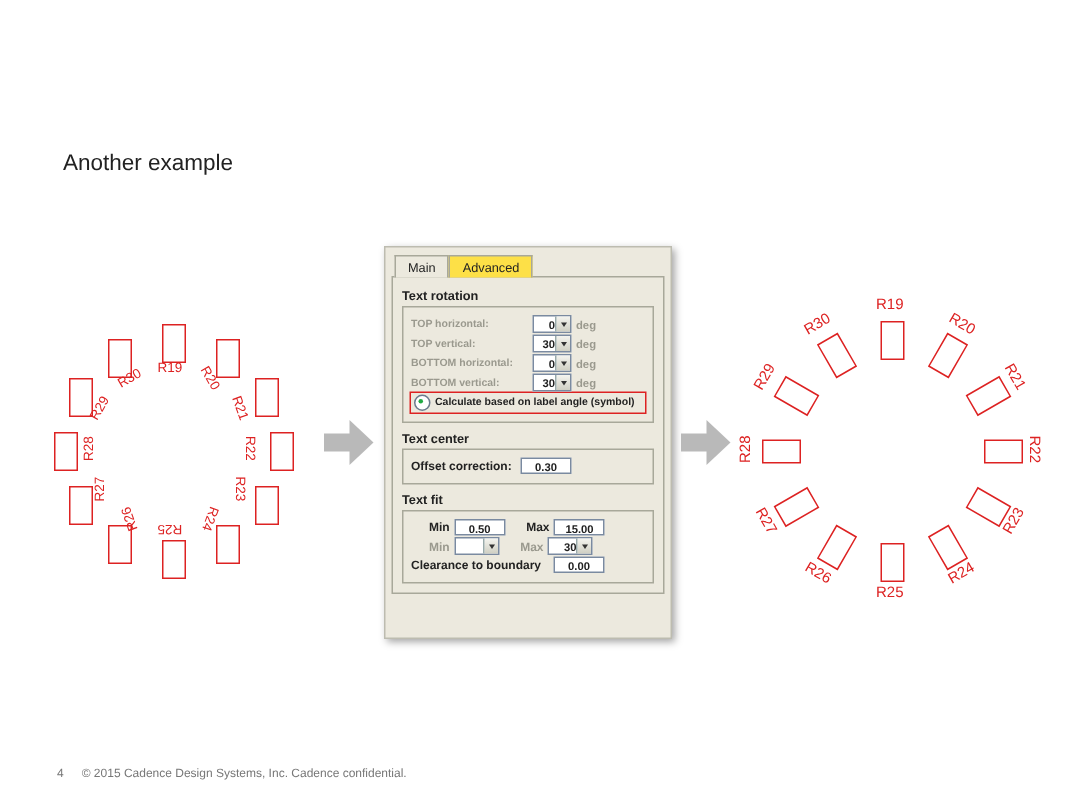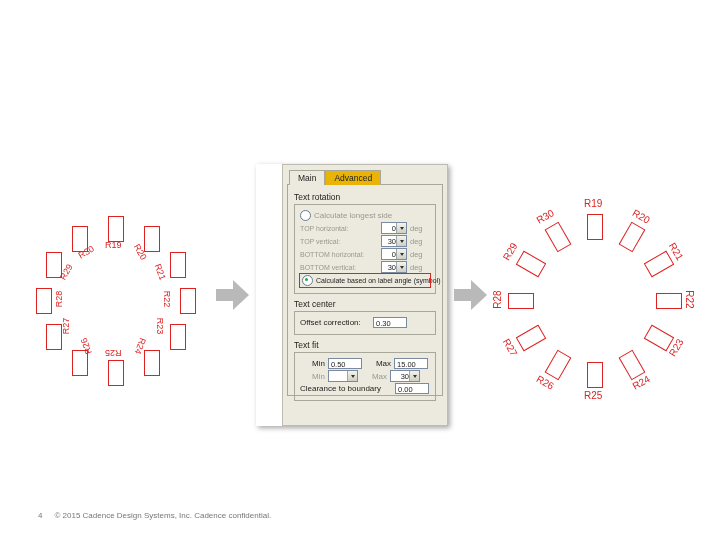--- a/index.html
+++ b/index.html
@@ -80,41 +80,41 @@
     background:#fff;
     box-shadow:2px 2px 5px rgba(0,0,0,.35);
     position:relative;
   }
   .dlg{
     position:absolute;inset:0;
     background:var(--grey-bg);
     border:1px solid #bdbcb0;
     font-size:8.5px;color:#222;
     overflow:hidden;
-    margin-left:26px;
   }
   .tabs{
     display:flex;gap:0;margin:4px 0 0 6px;
   }
   .tab{
     padding:2px 8px;
     background:var(--grey-bg);
     border:1px solid var(--grey-border);
     border-bottom:none;
     font-size:8.5px;
     position:relative;top:1px;
   }
-  .tab.inactive{background:#eab308}
+  .tab.inactive{background:#fde047}
   .tabpage{
     margin:0 4px 4px 4px;
     border:1px solid var(--grey-border);
     background:var(--grey-bg);
     padding:5px 6px 22px 6px;
     height:212px;
     box-sizing:border-box;
+    font-weight:bold;
   }
   .group-title{font-size:8.5px;margin:2px 0 2px 0}
   .group{
     border:1px solid var(--grey-border);
     padding:4px 5px 5px 5px;margin-bottom:5px;
     position:relative;
   }
   .row-opt{
     display:flex;align-items:center;gap:3px;
     margin:1px 0;
@@ -146,21 +146,21 @@
   }
   .radio{border-radius:50%}
   .radio.on::after{
     content:"";position:absolute;left:2px;top:2px;width:3px;height:3px;
     background:#2a4;border-radius:50%;
   }
   .dis{color:#9a998e}
   .txt{
     width:34px;height:11px;background:var(--field-bg);border:1px solid #7a8aa0;
     font-size:7.5px;padding:0 2px;line-height:11px;box-sizing:border-box;
-    text-align:left;
+    text-align:center;
   }
   .hl{
     outline:1.4px solid var(--red);
   }
 
   
   .footer{
     position:absolute;left:38px;bottom:20px;
     font-size:8px;color:#777;
     display:flex;align-items:baseline;gap:12px;
@@ -170,20 +170,21 @@
     font-family:Arial,sans-serif;
     font-size:18px;letter-spacing:.5px;color:#111;
   }
   .logo .a1{color:#d22}
   .logo sup{font-size:8px;vertical-align:top}
 </style>
 </head>
 <body>
 
 <div class="slide">
+  <div class="subtitle">Another example</div>
 
   <div class="row">
 
     <div class="clock" id="clockL">
         <div class="chip" style="left: 88px; top: 31px; transform: rotate(0deg);"></div>
         <div class="lbl" style="left: 85px; top: 55px; transform: rotate(0deg);">R19</div>
         <div class="chip" style="left: 124px; top: 40.6462px; transform: rotate(0deg);"></div>
         <div class="lbl" style="left: 112px; top: 62.2346px; transform: rotate(60deg);">R20</div>
         <div class="chip" style="left: 150.354px; top: 67px; transform: rotate(0deg);"></div>
         <div class="lbl" style="left: 131.765px; top: 82px; transform: rotate(70deg);">R21</div>
@@ -212,24 +213,20 @@
     <div class="dlgwrap">
       <div class="dlg">
         <div class="tabs">
           <div class="tab">Main</div>
           <div class="tab inactive">Advanced</div>
         </div>
         <div class="tabpage">
 
           <div class="group-title">Text rotation</div>
           <div class="group">
-            <div class="row-opt">
-              <span class="radio"></span>
-              <span class="dis">Calculate longest side</span>
-            </div>
             <div class="row-opt short">
               <span class="lab dis">TOP horizontal:</span>
               <span class="sel">0</span>
               <span class="unit dis">deg</span>
             </div>
             <div class="row-opt short">
               <span class="lab dis">TOP vertical:</span>
               <span class="sel">30</span>
               <span class="unit dis">deg</span>
             </div>

